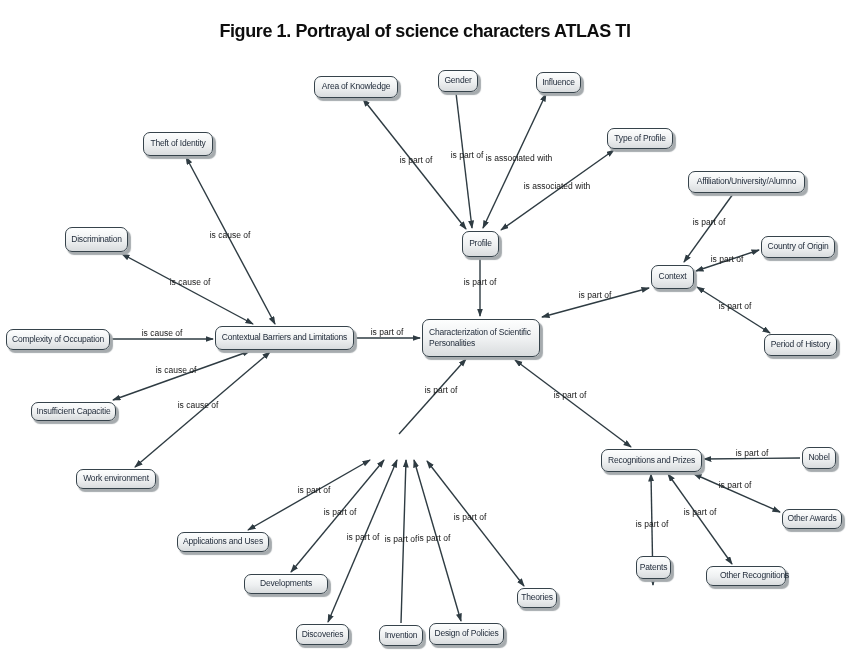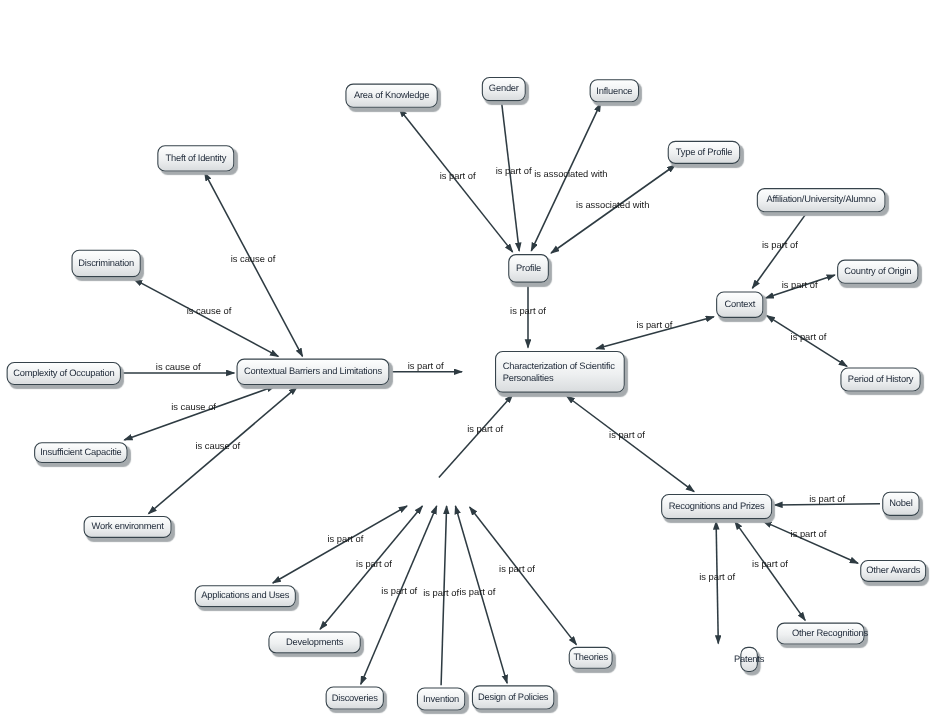--- a/index.html
+++ b/index.html
@@ -54,27 +54,27 @@
     padding:1px 3px;
     line-height:1.3;
     cursor:default;
   }
   .node.left{
     justify-content:center;
     text-align:left;
     white-space:normal;
     padding-left:6px;
     padding-right:4px;
-    margin-left:28px;
   }
 </style>
 </head>
 <body>
 
 <div id="stage">
+  <div id="figure-title">Figure 1. Portrayal of science characters ATLAS TI</div>
 
   <svg id="edges-svg" viewBox="0 0 850 658">
     <defs>
       <marker id="arrow" orient="auto-start-reverse" markerWidth="10" markerHeight="8" refX="7.5" refY="3" markerUnits="userSpaceOnUse">
         <path d="M0,0 L8.5,3 L0,6 Z" fill="#2e3b42"></path>
       </marker>
     </defs>
     <g id="edge-group">
         <line x1="363" y1="99" x2="466" y2="229" class="edge-line" marker-end="url(#arrow)" marker-start="url(#arrow)"></line>
         <line x1="456" y1="93" x2="472" y2="228" class="edge-line" marker-end="url(#arrow)"></line>
@@ -189,21 +189,21 @@
       </div>
       <div class="node" style="left: 802px; top: 447px; width: 34px; height: 22px; align-items: center;">
         <span>Nobel</span>
       </div>
       <div class="node" style="left: 782px; top: 509px; width: 60px; height: 20px;">
         <span>Other Awards</span>
       </div>
       <div class="node" style="left: 706px; top: 566px; width: 80px; height: 20px; padding-left: 20px;">
         <span>Other Recognitions</span>
       </div>
-      <div class="node" style="left: 636px; top: 588px; width: 16px; height: 23px; margin-left: 37px;">
+      <div class="node" style="left: 636px; top: 556px; width: 35px; height: 23px;">
         <span>Patents</span>
       </div>
       <div class="node" style="left: 517px; top: 588px; width: 40px; height: 20px;">
         <span>Theories</span>
       </div>
       <div class="node" style="left: 296px; top: 624px; width: 53px; height: 21px;">
         <span>Discoveries</span>
       </div>
       <div class="node" style="left: 379px; top: 625px; width: 44px; height: 21px;">
         <span>Invention</span>

